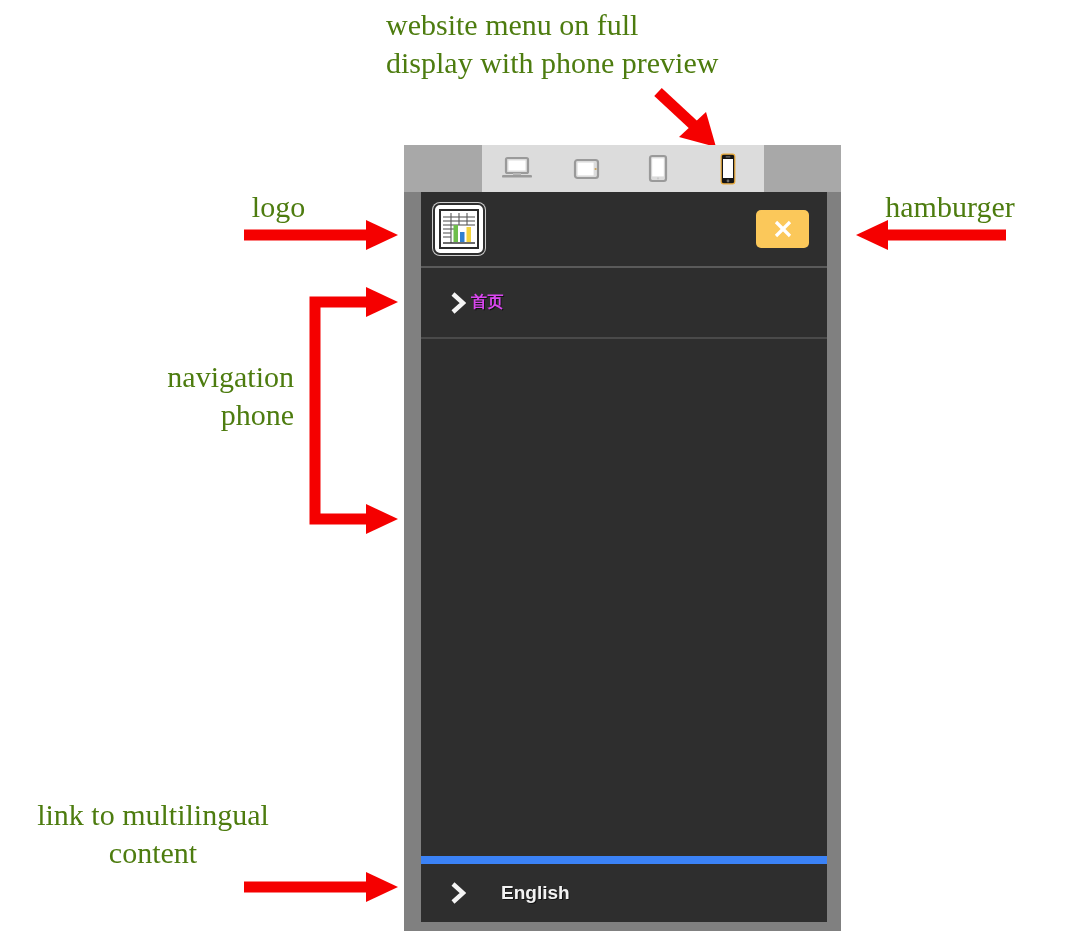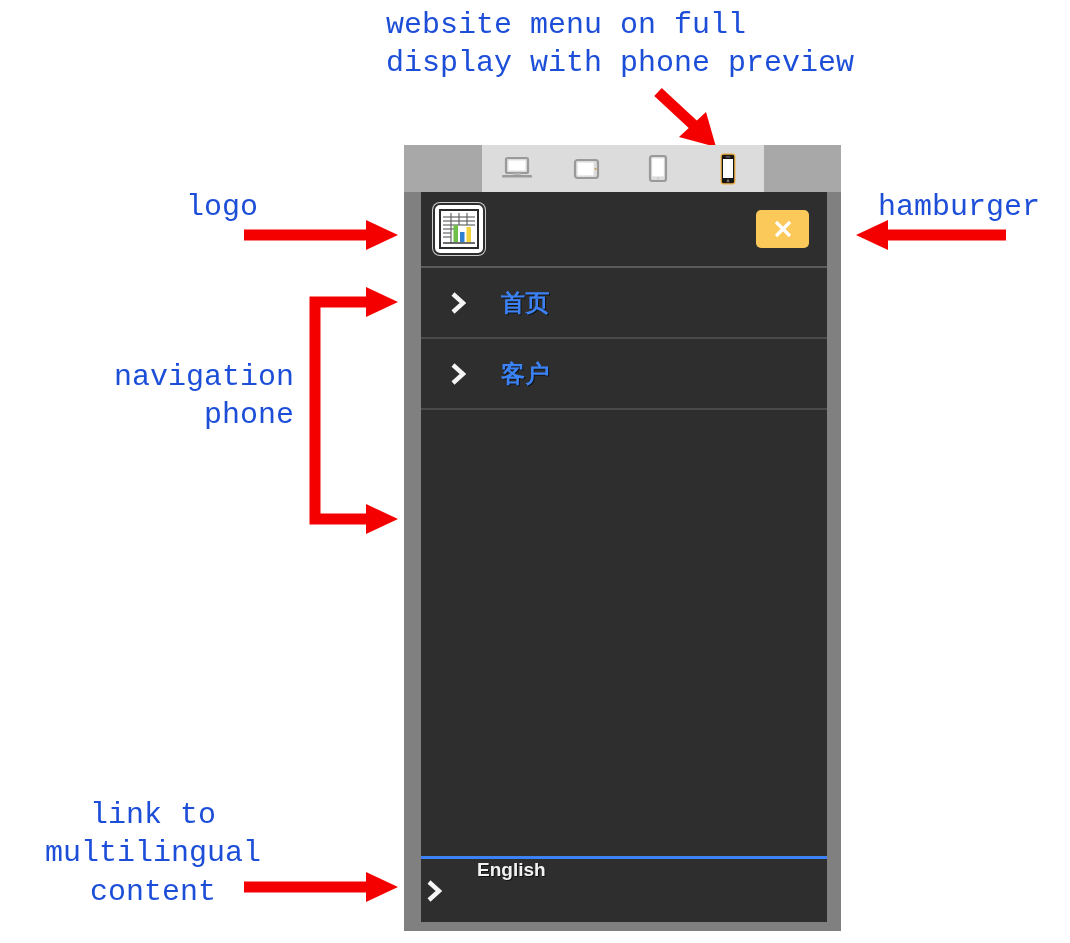--- a/index.html
+++ b/index.html
@@ -11,30 +11,30 @@
     width: 1070px;
     height: 943px;
     position: relative;
     overflow: hidden;
     font-family: "Liberation Sans", sans-serif;
   }
 
   
   .anno {
     position: absolute;
-    color: #1d4ed8;
-    font-family: Liberation Mono, monospace;
+    color: #4d7c0f;
+    font-family: Liberation Serif, serif;
     font-size: 30px;
     line-height: 1.28;
     font-weight: 400;
     white-space: pre-line;
   }
   .anno-top      { left: 386px; top: 6px;  text-align: left; }
-  .anno-logo     { left: 186px; top: 188px; width: 185px; text-align: left; }
-  .anno-hamb     { left: 860px; top: 188px; width: 180px; text-align: right; }
+  .anno-logo     { left: 186px; top: 188px; width: 185px; text-align: center; }
+  .anno-hamb     { left: 860px; top: 188px; width: 180px; text-align: center; }
   .anno-nav      { left: 110px; top: 358px; width: 184px; text-align: right; }
   .anno-lang     { left: 10px;  top: 796px; width: 286px; text-align: center; }
 
   
   .arrows {
     position: absolute;
     left: 0; top: 0;
     width: 1070px; height: 943px;
     pointer-events: none;
   }
@@ -152,41 +152,42 @@
   }
   .chev {
     width: 26px;
     display: flex;
     align-items: center;
     justify-content: center;
     flex: 0 0 26px;
   }
   .chev svg { display: block; }
   .nav-label {
-    margin-left: 30px;
-    color: #3b82f6;
-    font-size: 24px;
+    color: #d946ef;
+    font-size: 16px;
     font-weight: bold;
     font-family: "Liberation Sans", sans-serif;
     text-shadow: 1px 1px 0 rgba(0,0,0,0.6);
     letter-spacing: 0.5px;
   }
 
   .nav-spacer {
     flex: 1 1 auto;
     background: #2e2e2e;
     border-top: 0;
   }
 
   .lang-item {
     height: 66px;
     flex: 0 0 66px;
     box-sizing: border-box;
-    border-top: 3px solid #3b82f6;
-    display: flex;
+    border-top: 8px solid #3b82f6;
+    display: flex;
+    align-items: center;
+    padding-left: 24px;
     background: #2e2e2e;
     cursor: pointer;
   }
   .lang-label {
     margin-left: 30px;
     color: #f2f2f2;
     font-size: 19px;
     font-weight: bold;
     font-family: "Liberation Sans", sans-serif;
     text-shadow: 1px 1px 0 rgba(0,0,0,0.6);
@@ -315,28 +316,20 @@
         <div class="nav-item">
           <span class="chev">
             <svg width="16" height="24" viewBox="0 0 16 24">
               <polyline points="3,3 13,12 3,21" fill="none" stroke="#f5f5f5" stroke-width="4.4" stroke-linecap="butt" stroke-linejoin="miter"></polyline>
             </svg>
           </span>
           <span class="nav-label">首页</span>
         </div>
 
 
-        <div class="nav-item">
-          <span class="chev">
-            <svg width="16" height="24" viewBox="0 0 16 24">
-              <polyline points="3,3 13,12 3,21" fill="none" stroke="#f5f5f5" stroke-width="4.4" stroke-linecap="butt" stroke-linejoin="miter"></polyline>
-            </svg>
-          </span>
-          <span class="nav-label">客户</span>
-        </div>
 
 
       </div>
 
       <div class="nav-spacer"></div>
 
       <div class="lang-item">
         <span class="chev">
           <svg width="16" height="24" viewBox="0 0 16 24">
             <polyline points="3,3 13,12 3,21" fill="none" stroke="#f5f5f5" stroke-width="4.4" stroke-linecap="butt" stroke-linejoin="miter"></polyline>

